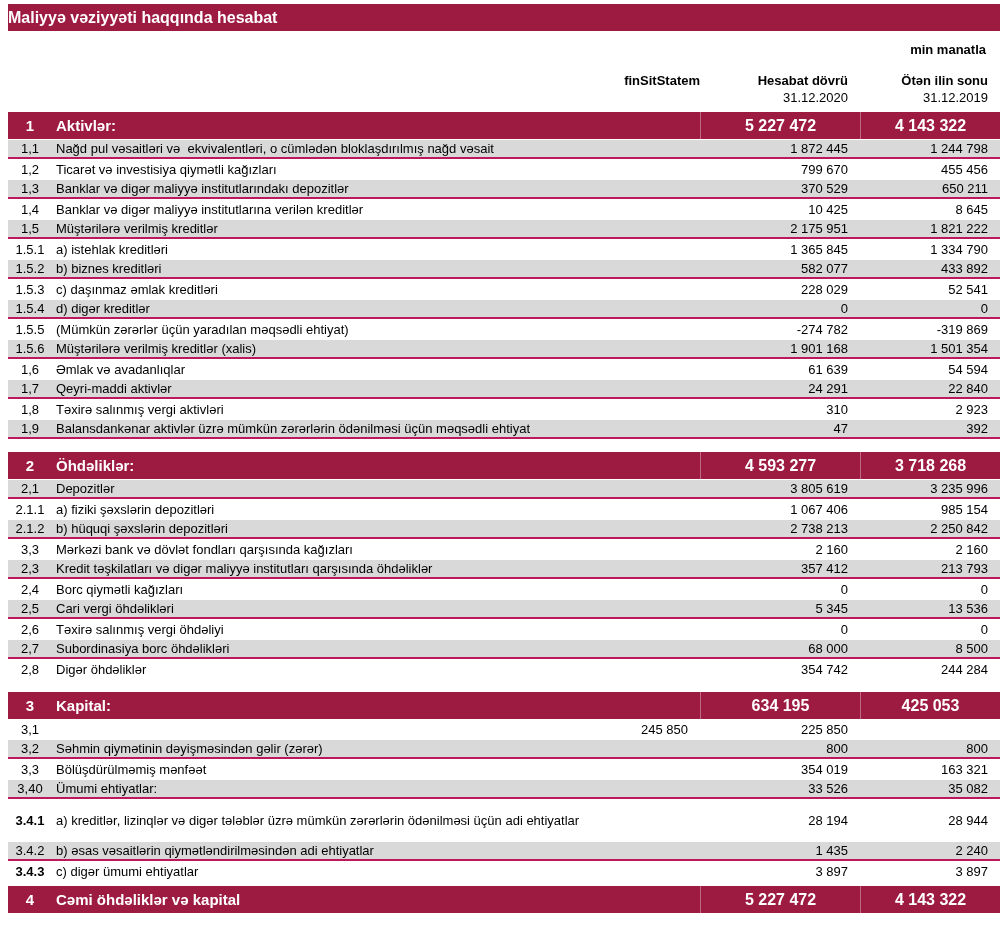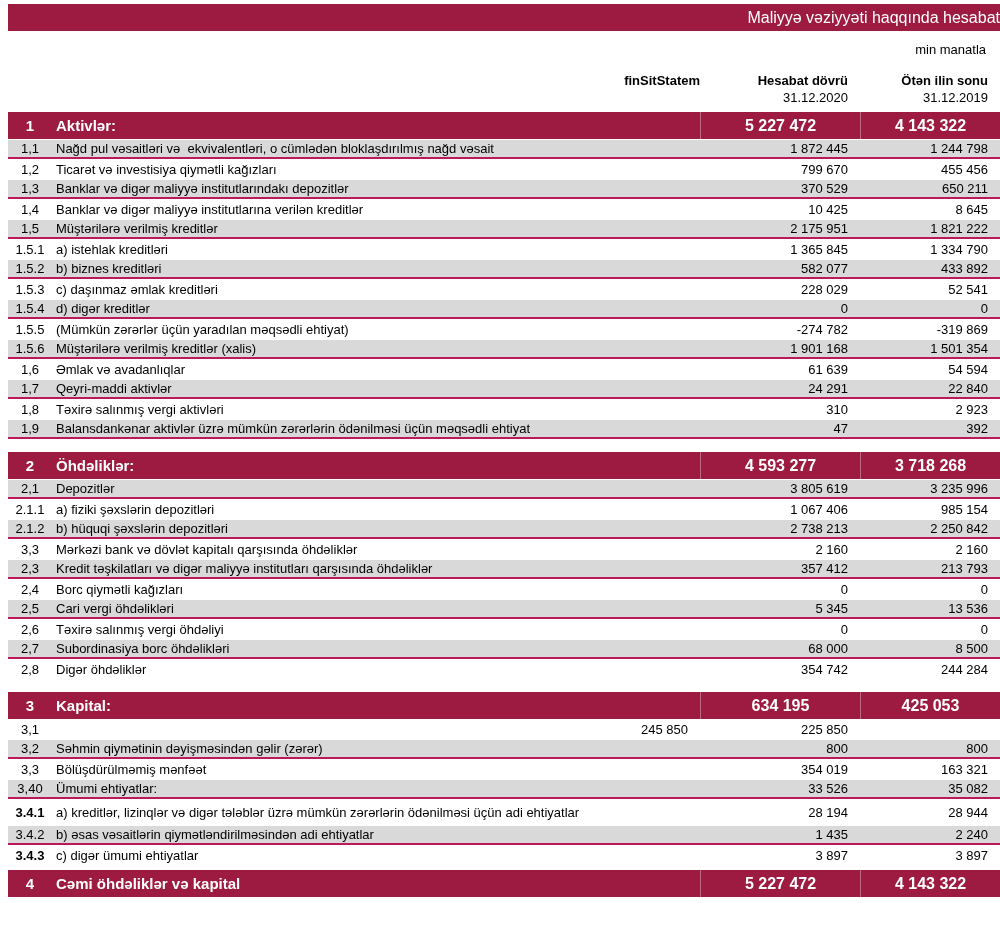--- a/index.html
+++ b/index.html
@@ -12,28 +12,28 @@
     font-family:"Liberation Sans","DejaVu Sans",sans-serif;
     color:#000;
     -webkit-font-smoothing:antialiased;
   }
   .page{margin-left:8px;width:992px;}
 
   
   .title-bar{
     margin-top:4px;height:27px;
     background:var(--accent);
-    color:#fff;font-weight:normal;font-size:16px;
-    display:flex;align-items:center;justify-content:flex-end;
+    color:#fff;font-weight:bold;font-size:16px;
+    display:flex;align-items:center;justify-content:flex-start;
   }
 
   
   .unit-note{
     padding:12px 14px 0 0;
-    text-align:right;font-weight:normal;font-size:13px;line-height:13px;
+    text-align:right;font-weight:bold;font-size:13px;line-height:13px;
   }
 
   
   .grid{
     display:grid;
     grid-template-columns:44px 1fr 160px 140px;
   }
   .col-headers{margin-top:16px;}
   .col-headers .c-desc{
     text-align:right;font-weight:bold;font-size:13px;line-height:17px;
@@ -51,21 +51,21 @@
     align-items:center;
     font-size:13px;
     box-sizing:border-box;
   }
   .row .num{text-align:center;white-space:nowrap;}
   .row .desc{padding-left:4px;white-space:pre;overflow:hidden;}
   .row .val{text-align:right;padding-right:12px;white-space:nowrap;}
   .row.shade{background:var(--stripe);border-top:1px solid #fff;border-bottom:2px solid #be185d;}
   .row.bold{font-weight:bold;}
   .row.bold-num .num{font-weight:bold;}
-  .row.tall{height:26px;}
+  .row.tall{height:42px;}
 
   
   .row.section{
     height:27px;
     background:var(--accent);
     color:#fff;font-weight:bold;
     font-size:15px;
   }
   .row.section .desc{padding-left:4px;}
   .row.section .val{
@@ -215,21 +215,21 @@
     <div class="cell val">985 154</div>
   </div>
       <div class="row shade">
     <div class="cell num">2.1.2</div>
     <div class="cell desc">b) hüquqi şəxslərin depozitləri</div>
     <div class="cell val">2 738 213</div>
     <div class="cell val">2 250 842</div>
   </div>
       <div class="row">
     <div class="cell num">3,3</div>
-    <div class="cell desc">Mərkəzi bank və dövlət kapitalı qarşısında öhdəliklər</div>
+    <div class="cell desc">Mərkəzi bank və dövlət fondları qarşısında kağızları</div>
     <div class="cell val">2 160</div>
     <div class="cell val">2 160</div>
   </div>
       <div class="row shade">
     <div class="cell num">2,3</div>
     <div class="cell desc">Kredit təşkilatları və digər maliyyə institutları qarşısında öhdəliklər</div>
     <div class="cell val">357 412</div>
     <div class="cell val">213 793</div>
   </div>
       <div class="row">

